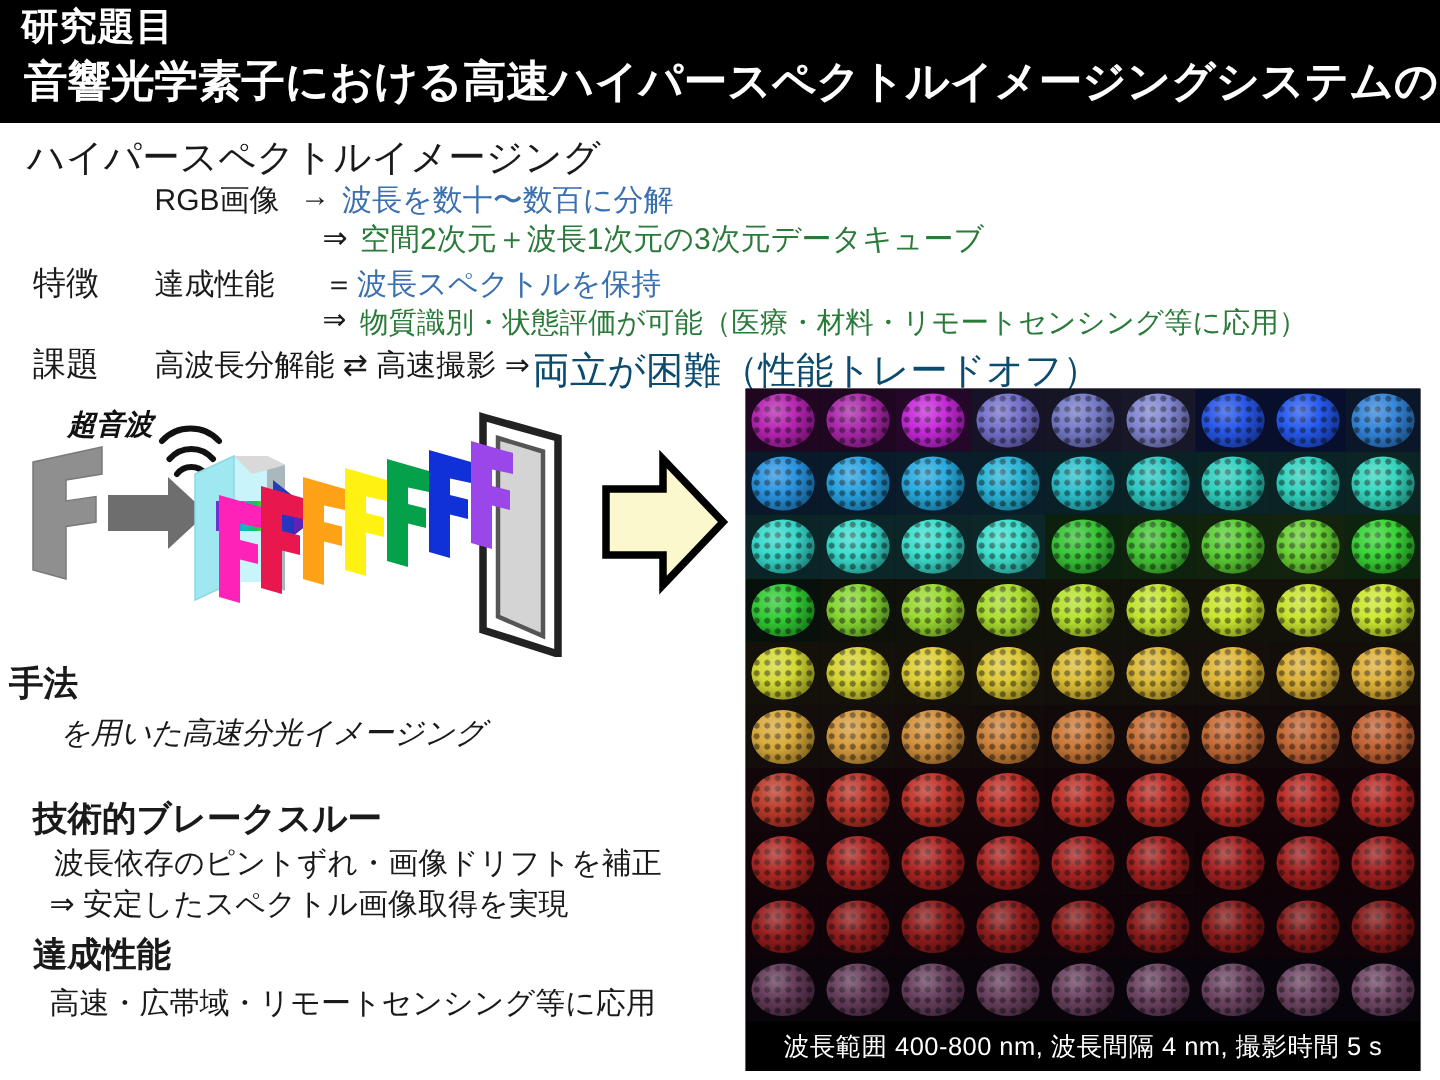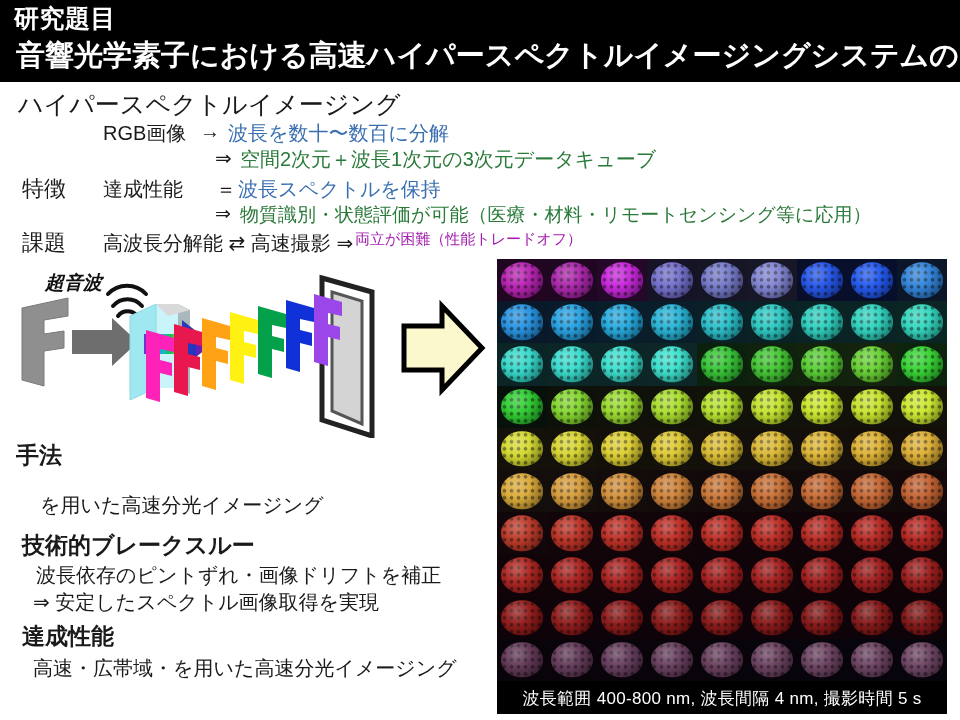--- a/index.html
+++ b/index.html
@@ -34,28 +34,28 @@
 
   .lbl-feat{left:22px;top:174px;font-size:22px;}
   .r3-a{left:103px;top:176px;font-size:20px;}
   .r3-eq{left:216px;top:176px;font-size:20px;}
   .r3-b{left:238px;top:176px;font-size:20px;color:#3a6fb0;}
   .r4-arrow{left:215px;top:202px;font-size:19px;}
   .r4-b{left:240px;top:202px;font-size:19px;color:#2a7a3a;}
 
   .lbl-task{left:22px;top:228px;font-size:22px;}
   .r5-a{left:103px;top:230px;font-size:20px;}
-  .r5-b{left:355px;top:230px;font-size:15px;color:#a21caf;}
+  .r5-b{left:355px;top:230px;font-size:25px;color:#0c4a6e;}
 
   
   .sec-h{position:absolute;white-space:nowrap;color:#1a1a1a;font-weight:bold;font-size:23px;}
   .sec-b{position:absolute;white-space:nowrap;color:#1a1a1a;font-size:20px;}
-  .m-h{left:16px;top:440px;}
+  .m-h{left:6px;top:440px;}
   .m-b1{left:40px;top:472px;}
-  .m-b2{left:40px;top:492px;}
+  .m-b2{left:40px;top:475px;font-style:italic;}
   .b-h{left:22px;top:530px;}
   .b-b1{left:36px;top:562px;}
   .b-b2{left:33px;top:589px;}
   .p-h{left:22px;top:621px;}
   .p-b1{left:33px;top:655px;}
   .p-b2{left:22px;top:682px;}
 
   
   .diagram{position:absolute;left:0px;top:258px;width:496px;height:180px;}
   .diagram svg{display:block;}
@@ -215,21 +215,21 @@
   </div>
 
   <div class="sec-h m-h">手法</div>
   <div class="sec-b m-b2">を用いた高速分光イメージング</div>
 
   <div class="sec-h b-h">技術的ブレークスルー</div>
   <div class="sec-b b-b1">波長依存のピントずれ・画像ドリフトを補正</div>
   <div class="sec-b b-b2">⇒ 安定したスペクトル画像取得を実現</div>
 
   <div class="sec-h p-h">達成性能</div>
-  <div class="sec-b p-b1">高速・広帯域・を用いた高速分光イメージング</div>
+  <div class="sec-b p-b1">高速・広帯域・リモートセンシング等に応用</div>
 
   <div class="panel">
     <div class="grid-wrap">
       <div class="grid" id="ball-grid">
           <div class="cell" style="background: rgba(181, 26, 176, 0.16);">
             <div class="ball" style="background: rgb(181, 26, 176);"></div>
           </div>
           <div class="cell" style="background: rgba(168, 30, 168, 0.16);">
             <div class="ball" style="background: rgb(168, 30, 168);"></div>
           </div>

